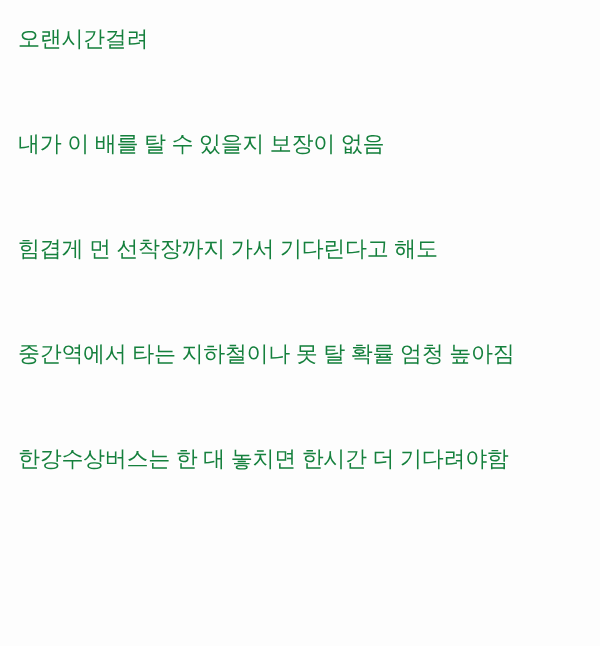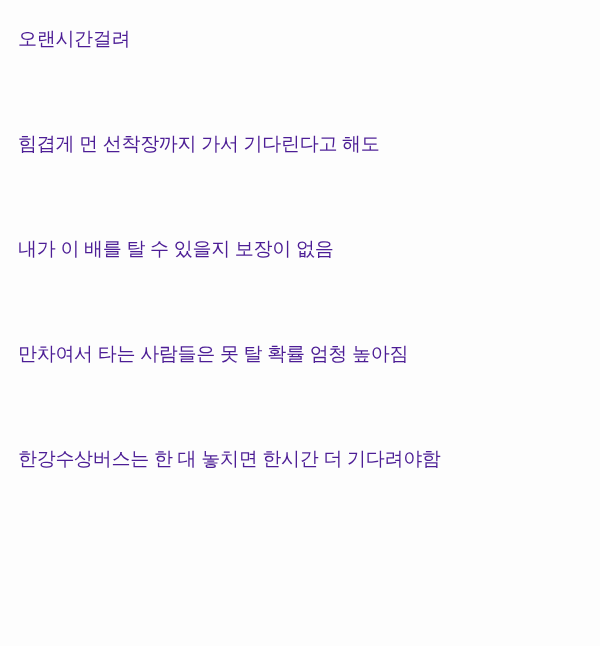--- a/index.html
+++ b/index.html
@@ -11,35 +11,35 @@
     height: 646px;
     background: #fdfdfd;
     overflow: hidden;
     font-family: "Liberation Sans", "DejaVu Sans", sans-serif;
   }
   .post-body {
     box-sizing: border-box;
     width: 600px;
     height: 646px;
     padding: 21px 18px 0 18px;
-    color: #4c1d95;
-    font-size: 19px;
+    color: #15803d;
+    font-size: 22px;
     line-height: 35px;
     letter-spacing: -0.3px;
     word-break: break-all;
   }
   .post-paragraph {
     margin: 0 0 70px 0;
   }
   .post-paragraph:last-child {
     margin-bottom: 12px;
   }
 </style>
 </head>
 <body>
 
 <div class="post-body">
   <p class="post-paragraph">오랜시간걸려</p>
+  <p class="post-paragraph">내가 이 배를 탈 수 있을지 보장이 없음</p>
   <p class="post-paragraph">힘겹게 먼 선착장까지 가서 기다린다고 해도</p>
-  <p class="post-paragraph">내가 이 배를 탈 수 있을지 보장이 없음</p>
-  <p class="post-paragraph">만차여서 타는 사람들은 못 탈 확률 엄청 높아짐</p>
+  <p class="post-paragraph">중간역에서 타는 지하철이나 못 탈 확률 엄청 높아짐</p>
   <p class="post-paragraph">한강수상버스는 한 대 놓치면 한시간 더 기다려야함</p>
 </div>
 
 </body></html>

